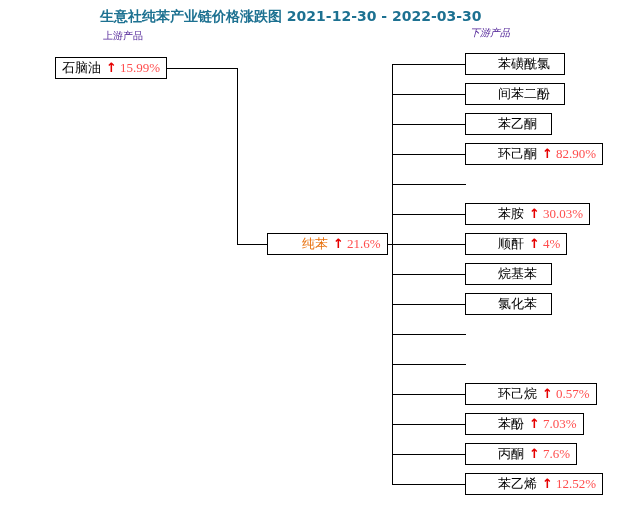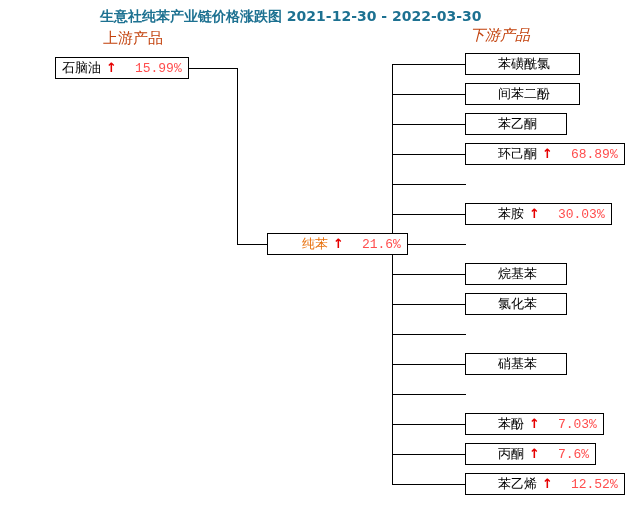--- a/index.html
+++ b/index.html
@@ -6,30 +6,30 @@
   .stage{
     position:relative;width:630px;height:505px;background:#ffffff;
     font-family:"DejaVu Sans",sans-serif;font-size:13px;color:#000;overflow:hidden;
   }
   .connectors{position:absolute;left:0;top:0;z-index:1;}
   .connectors line{stroke:var(--line,#000);stroke-width:1;shape-rendering:crispEdges;}
   .title{
     position:absolute;left:100px;top:8px;z-index:2;
     color:var(--title_color,#1d7191);font-size:14px;font-weight:bold;white-space:nowrap;
   }
-  .hdr{position:absolute;z-index:2;font-size:15px;color:#c2410c;white-space:nowrap;}
+  .hdr{position:absolute;z-index:2;font-size:10px;color:#4c1d95;white-space:nowrap;}
   .hdr.up{left:103px;top:29px;}
   .hdr.down{left:470px;top:26px;font-style:italic;}
   .box{
     position:absolute;z-index:2;border:1px solid #000;background:#fff;
     height:20px;line-height:20px;padding:0 6px;white-space:nowrap;
   }
   .row{left:465px;padding-left:32px;}
   .arrow{font-weight:bold;margin-left:5px;}
-  .pct{margin-left:18px;font-family:Liberation Mono, monospace;}
+  .pct{margin-left:3px;font-family:Liberation Serif, serif;}
   .chg[data-dir="up"] .arrow{color:var(--up_arrow,#e60000);}
   .chg[data-dir="up"] .pct{color:var(--up_pct,#ff4d4d);}
   .chg[data-dir="down"] .arrow{color:var(--down_arrow,#00c832);}
   .chg[data-dir="down"] .pct{color:var(--down_pct,#30dd30);}
   .name.accent{color:var(--benzene,#e8710d);}
 </style>
 </head>
 <body>
 
 <div class="stage">
@@ -64,33 +64,34 @@
   <div class="box" style="left:55px;top:57px;"><span class="name">石脑油</span><span class="chg" data-dir="up"><span class="arrow">↑</span><span class="pct">15.99%</span></span></div>
 
   <div class="box" style="left:267px;top:233px;padding-left:34px;"><span class="name accent">纯苯</span><span class="chg" data-dir="up"><span class="arrow">↑</span><span class="pct">21.6%</span></span></div>
 
   <div class="box row" style="top:53px"><span class="name">苯磺酰氯</span><span class="chg"><span class="arrow"></span><span class="pct"></span></span></div>
 
   <div class="box row" style="top:113px"><span class="name">苯乙酮</span><span class="chg"><span class="arrow"></span><span class="pct"></span></span></div>
 
   <div class="box row" style="top:83px"><span class="name">间苯二酚</span><span class="chg"><span class="arrow"></span><span class="pct"></span></span></div>
 
-  <div class="box row" style="top:143px"><span class="name">环己酮</span><span class="chg" data-dir="up"><span class="arrow">↑</span><span class="pct">68.89%</span></span></div>
+  <div class="box row" style="top:143px"><span class="name">环己酮</span><span class="chg" data-dir="up"><span class="arrow">↑</span><span class="pct">82.90%</span></span></div>
 
 
   <div class="box row" style="top:203px"><span class="name">苯胺</span><span class="chg" data-dir="up"><span class="arrow">↑</span><span class="pct">30.03%</span></span></div>
 
+  <div class="box row" style="top:233px"><span class="name">顺酐</span><span class="chg" data-dir="up"><span class="arrow">↑</span><span class="pct">4%</span></span></div>
 
   <div class="box row" style="top:263px"><span class="name">烷基苯</span><span class="chg"><span class="arrow"></span><span class="pct"></span></span></div>
 
   <div class="box row" style="top:293px"><span class="name">氯化苯</span><span class="chg"><span class="arrow"></span><span class="pct"></span></span></div>
 
 
-  <div class="box row" style="top:353px"><span class="name">硝基苯</span><span class="chg"><span class="arrow"></span><span class="pct"></span></span></div>
 
+  <div class="box row" style="top:383px"><span class="name">环己烷</span><span class="chg" data-dir="up"><span class="arrow">↑</span><span class="pct">0.57%</span></span></div>
 
   <div class="box row" style="top:413px"><span class="name">苯酚</span><span class="chg" data-dir="up"><span class="arrow">↑</span><span class="pct">7.03%</span></span></div>
 
   <div class="box row" style="top:443px"><span class="name">丙酮</span><span class="chg" data-dir="up"><span class="arrow">↑</span><span class="pct">7.6%</span></span></div>
 
   <div class="box row" style="top:473px"><span class="name">苯乙烯</span><span class="chg" data-dir="up"><span class="arrow">↑</span><span class="pct">12.52%</span></span></div>
 
 </div>
 
 </body></html>

